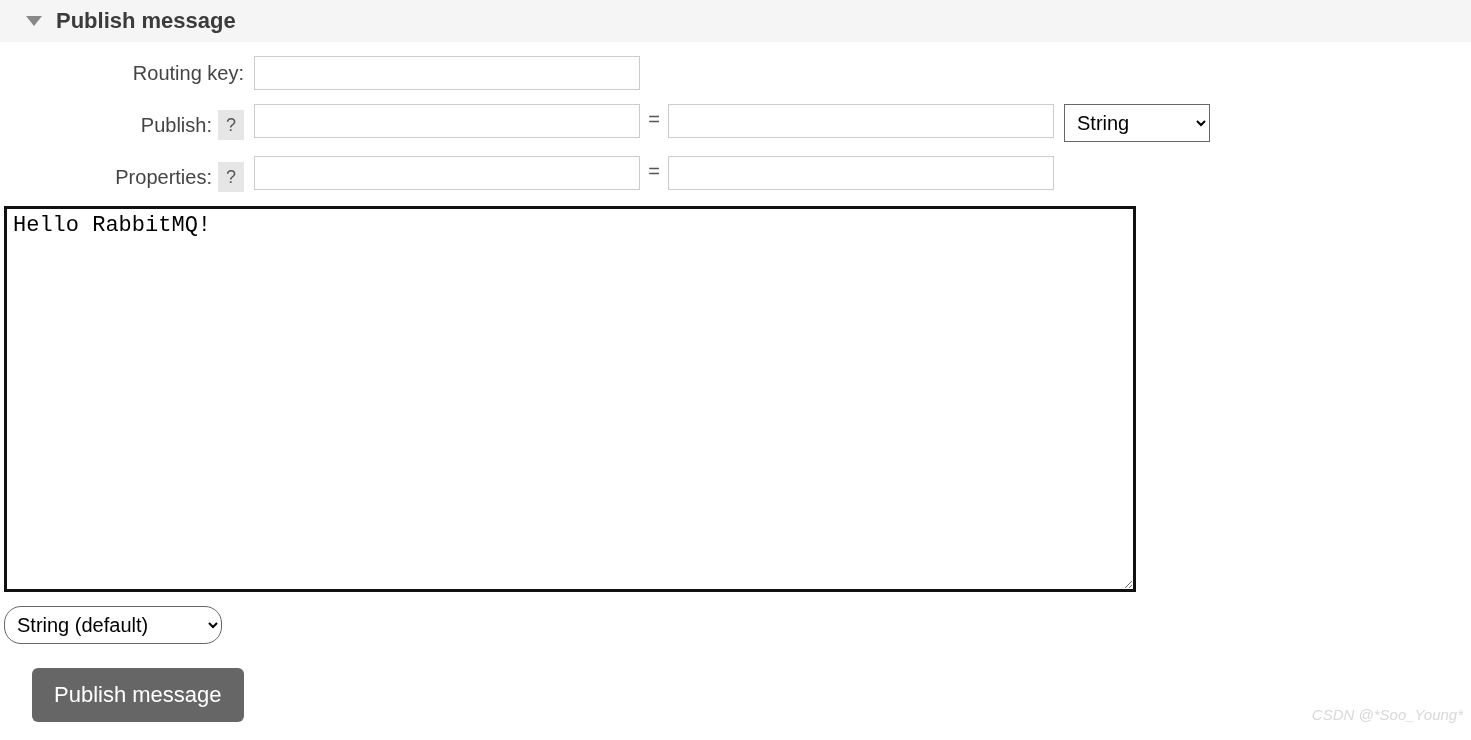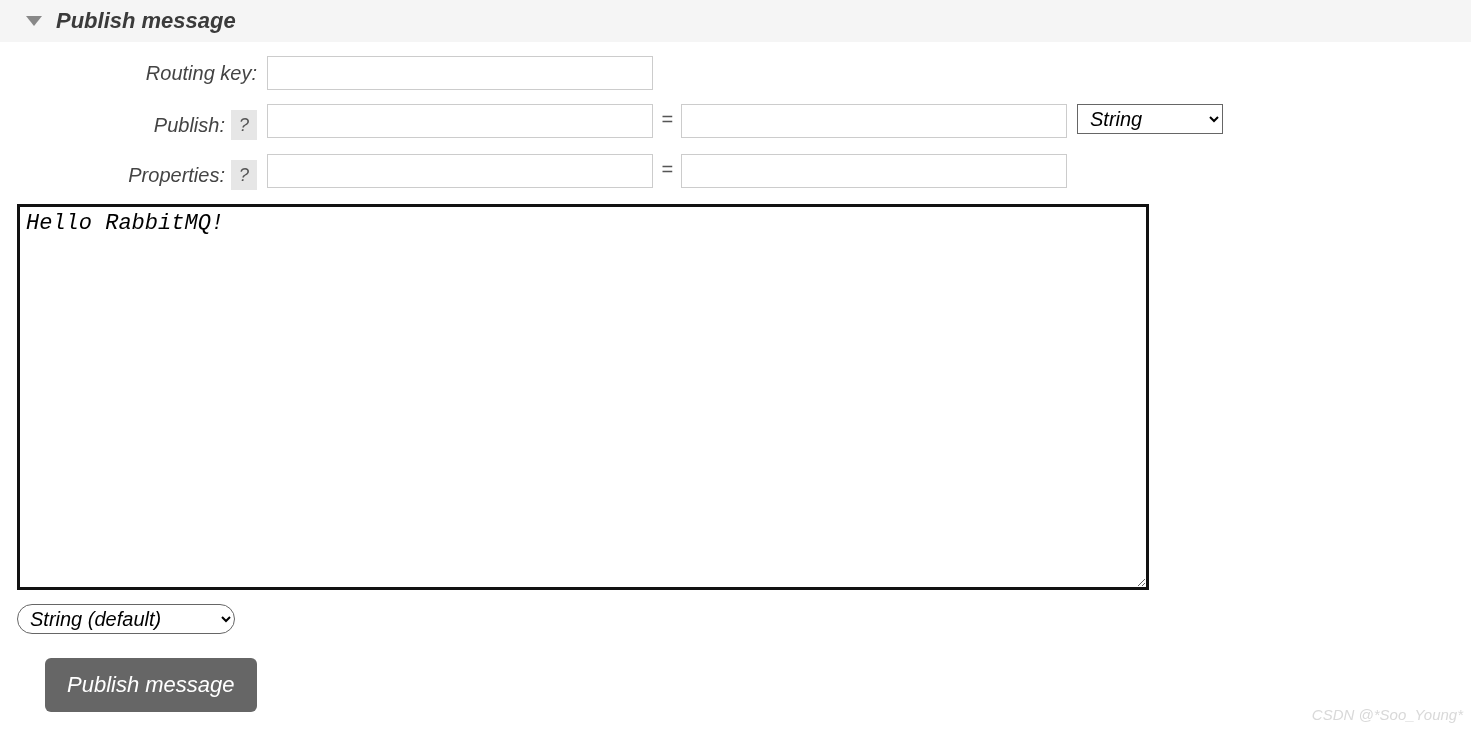--- a/index.html
+++ b/index.html
@@ -1,15 +1,15 @@
 <!DOCTYPE html>
 <html><head>
   <meta charset="utf-8">
   <style>
-    * { box-sizing: border-box; font-style: italic; }
+    * { box-sizing: border-box; }
     body {
       margin: 0;
       font-family: Verdana, Arial, sans-serif;
       font-size: 18px;
       color: #444;
       background: #fff;
       width: 1471px;
     }
     .section-header {
       background: #f5f5f5;
@@ -25,21 +25,21 @@
       border-right: 8px solid transparent;
       border-top: 10px solid #888;
       margin-left: 12px;
     }
     .section-header .title {
       font-weight: bold;
       font-size: 22px;
       color: #3b3b3b;
     }
     .form-area {
-      padding: 14px 0 0 17px;
+      padding: 14px 0 0 4px;
     }
     .form-row {
       display: flex;
       align-items: flex-start;
       margin-bottom: 14px;
     }
     .label-cell {
       width: 250px;
       text-align: right;
       padding-right: 10px;
@@ -71,21 +71,21 @@
     }
     .w380 { width: 386px; }
     .eq {
       width: 28px;
       text-align: center;
       font-size: 20px;
       color: #555;
       padding-top: 4px;
     }
     select {
-      height: 30px;
+      height: 38px;
       border: 1px solid #666;
       font-size: 20px;
       padding: 2px 8px;
       background: #fff;
     }
     .type-select { width: 146px; margin-left: 10px; }
     .enc-select { width: 218px; border-radius: 17px; }
     textarea {
       width: 1132px;
       height: 386px;
@@ -104,20 +104,21 @@
       font-size: 22px;
       padding: 14px 22px;
       cursor: pointer;
     }
     .watermark {
       position: absolute;
       right: 8px;
       top: 706px;
       color: #d9d9d9;
       font-size: 15px;
+      font-style: italic;
     }
   </style>
 </head>
 <body>
 
 <div class="section-header">
   <span class="triangle"></span>
   <span class="title">Publish message</span>
 </div>
 

